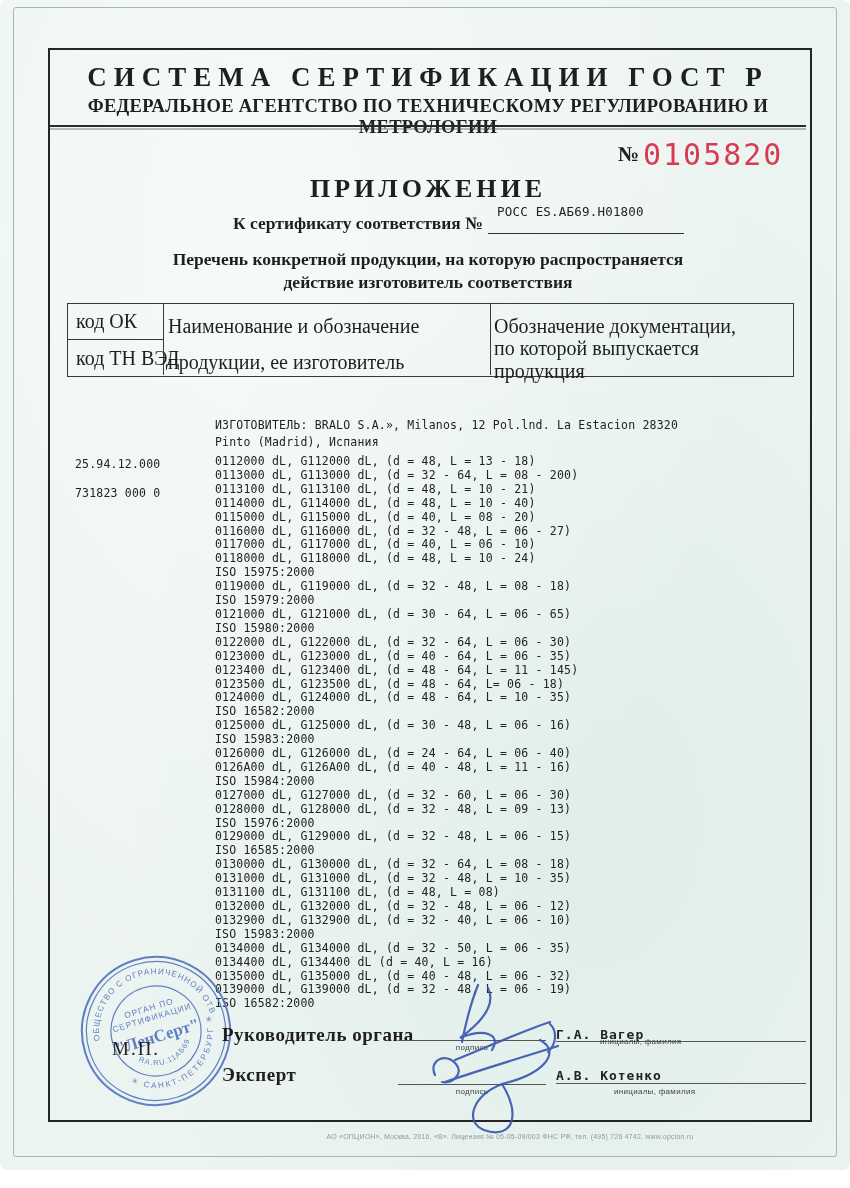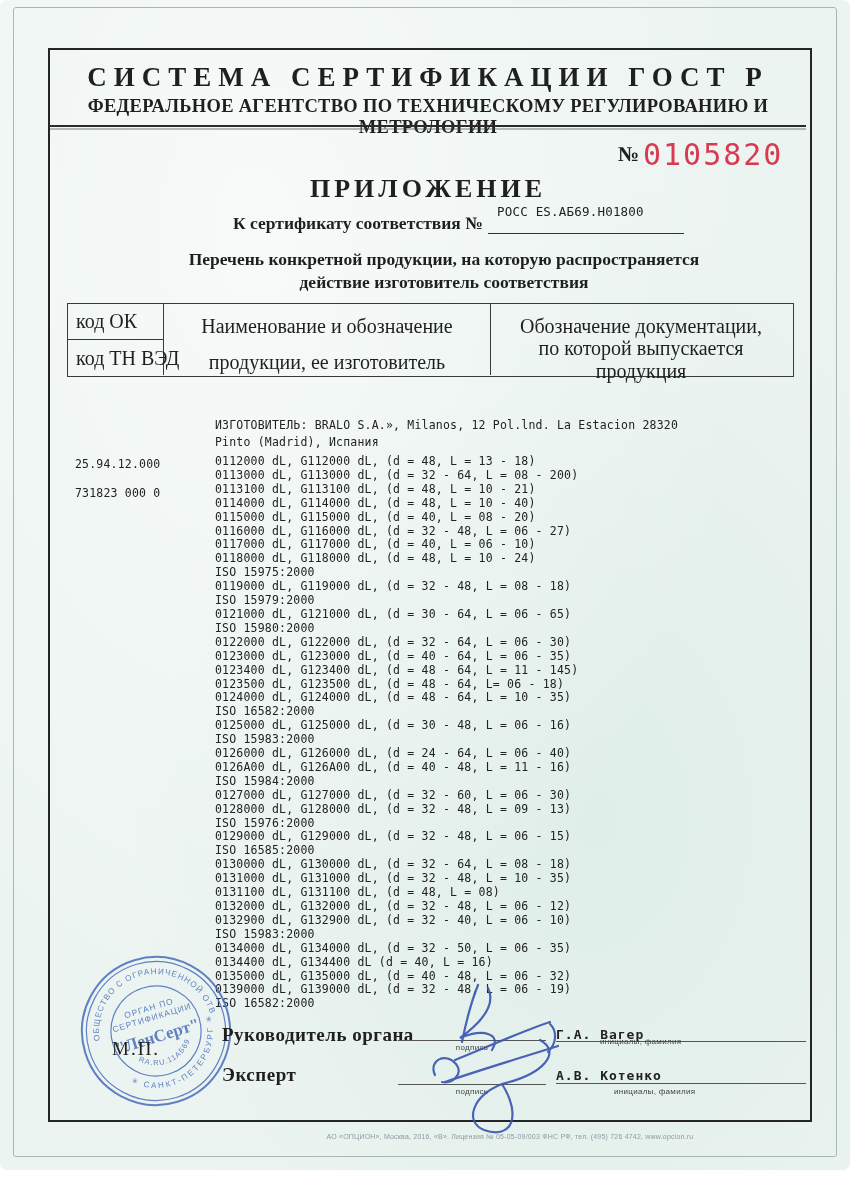--- a/index.html
+++ b/index.html
@@ -14,27 +14,27 @@
   .main-frame{left:48px;top:48px;width:760px;height:1070px;border:2.5px solid #252525;background:transparent;}
   .hdr-rule{left:50px;top:125px;width:756px;height:0;border-top:2.5px solid #2a2a2a;box-shadow:0 3px 0 rgba(60,70,70,.35);}
   .sys-title{left:50px;top:62px;width:756px;text-align:center;font-size:27px;font-weight:bold;letter-spacing:7px;}
   .agency{left:50px;top:96px;width:756px;text-align:center;font-size:18.5px;font-weight:bold;letter-spacing:.3px;}
   .serial{left:618px;top:142px;font-size:21px;font-weight:bold;}
   .serial-num{left:643px;top:137px;font-size:30px;font-family:"DejaVu Sans Mono",monospace;letter-spacing:2px;}
   .appendix{left:50px;top:174px;width:756px;text-align:center;font-size:26px;font-weight:bold;letter-spacing:4px;}
   .cert-label{left:233px;top:213px;font-size:17.5px;font-weight:bold;}
   .cert-value{left:497px;top:204px;font-size:12.5px;font-family:"DejaVu Sans Mono",monospace;letter-spacing:.5px;}
   .cert-line{left:488px;top:233px;width:196px;border-top:1.2px solid #333;}
-  .subtitle{left:50px;width:756px;text-align:center;font-size:17.5px;font-weight:bold;padding-left:16px;}
+  .subtitle{left:50px;width:756px;text-align:center;font-size:17.5px;font-weight:bold;}
   .tbl{left:67px;top:303px;width:725px;height:72px;border:1.6px solid #3a3a3a;}
   .tbl-v1{left:163px;top:303px;height:72px;border-left:1.3px solid #3a3a3a;}
   .tbl-v2{left:490px;top:303px;height:72px;border-left:1.3px solid #3a3a3a;}
   .tbl-h1{left:67px;top:339px;width:96px;border-top:1.2px solid #3a3a3a;}
   .cell{font-size:20px;font-weight:normal;}
-  .cell-c{text-align:center;}
+  .cell-c{}
   .mono{font-family:"DejaVu Sans Mono",monospace;font-size:11.5px;letter-spacing:.2px;color:#222;}
   .prod{line-height:13.9px;white-space:pre;margin:0;}
   .mfr{line-height:16.5px;white-space:pre;}
   .sig-label{font-size:19px;font-weight:bold;letter-spacing:.5px;}
   .uline{border-top:1.1px solid #555;}
   .tiny{font-size:8px;font-family:"Liberation Sans",sans-serif;color:#444;letter-spacing:.3px;}
   .name{font-family:"DejaVu Sans Mono",monospace;font-size:13px;letter-spacing:1px;font-weight:bold;color:#222;}
   .mp{font-size:19px;letter-spacing:2px;}
   .imprint{left:250px;top:1133px;width:520px;text-align:center;font-size:7px;
            font-family:"Liberation Sans",sans-serif;color:#8d9aa2;letter-spacing:.2px;}

